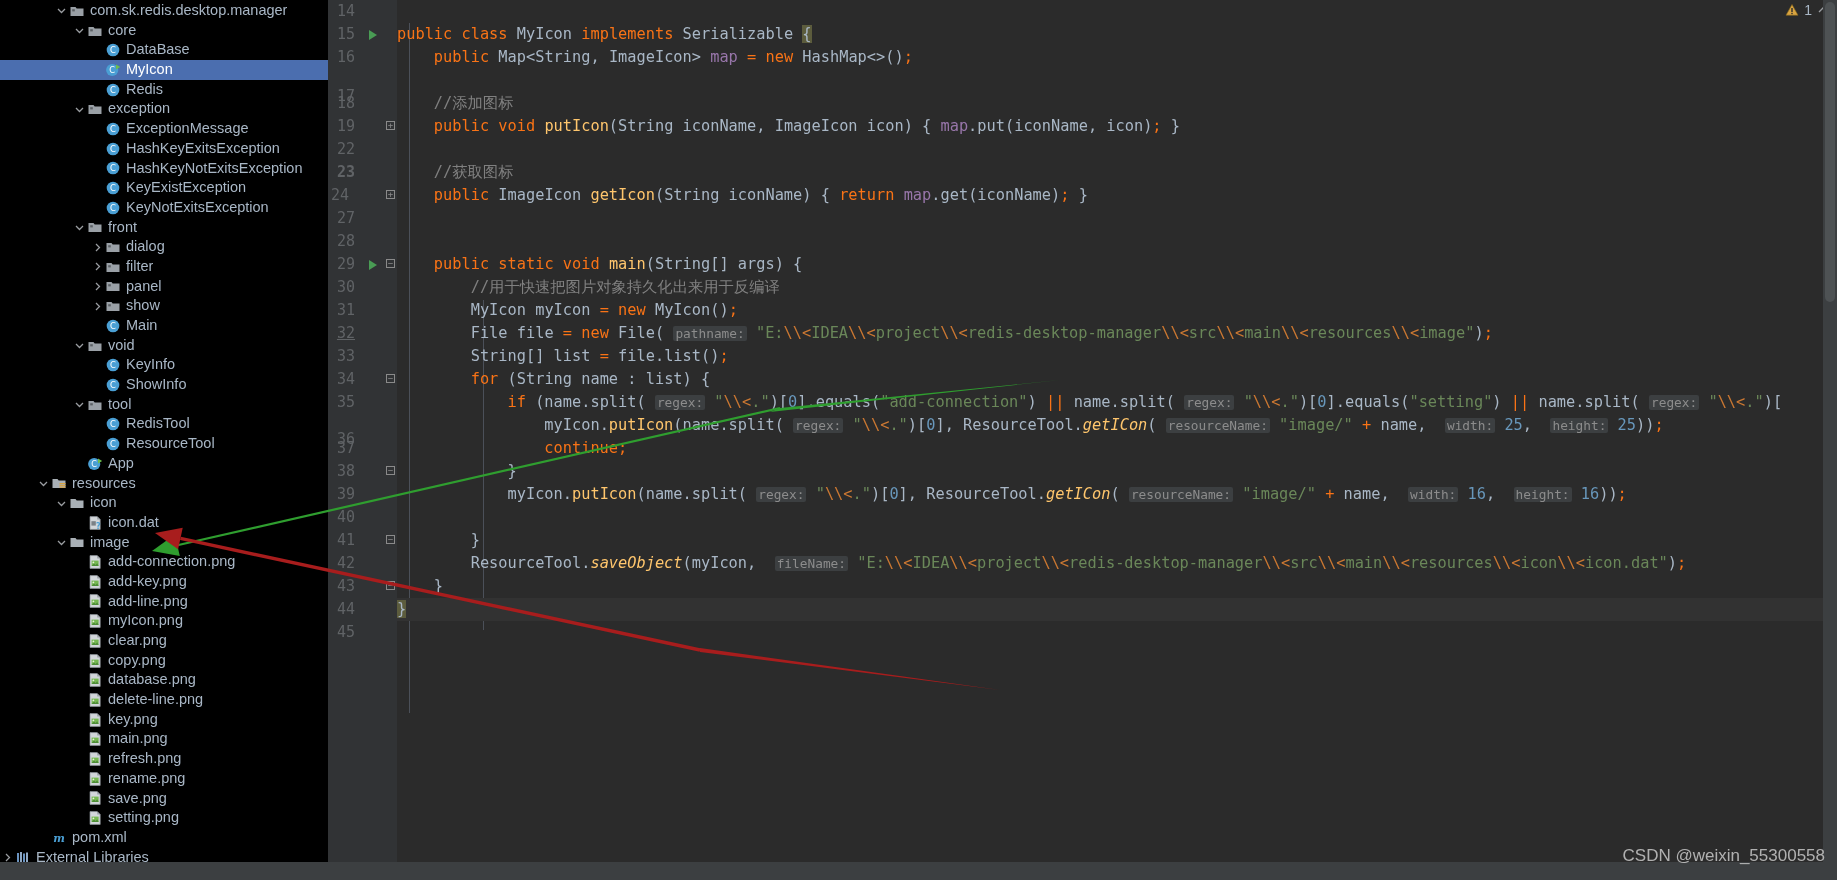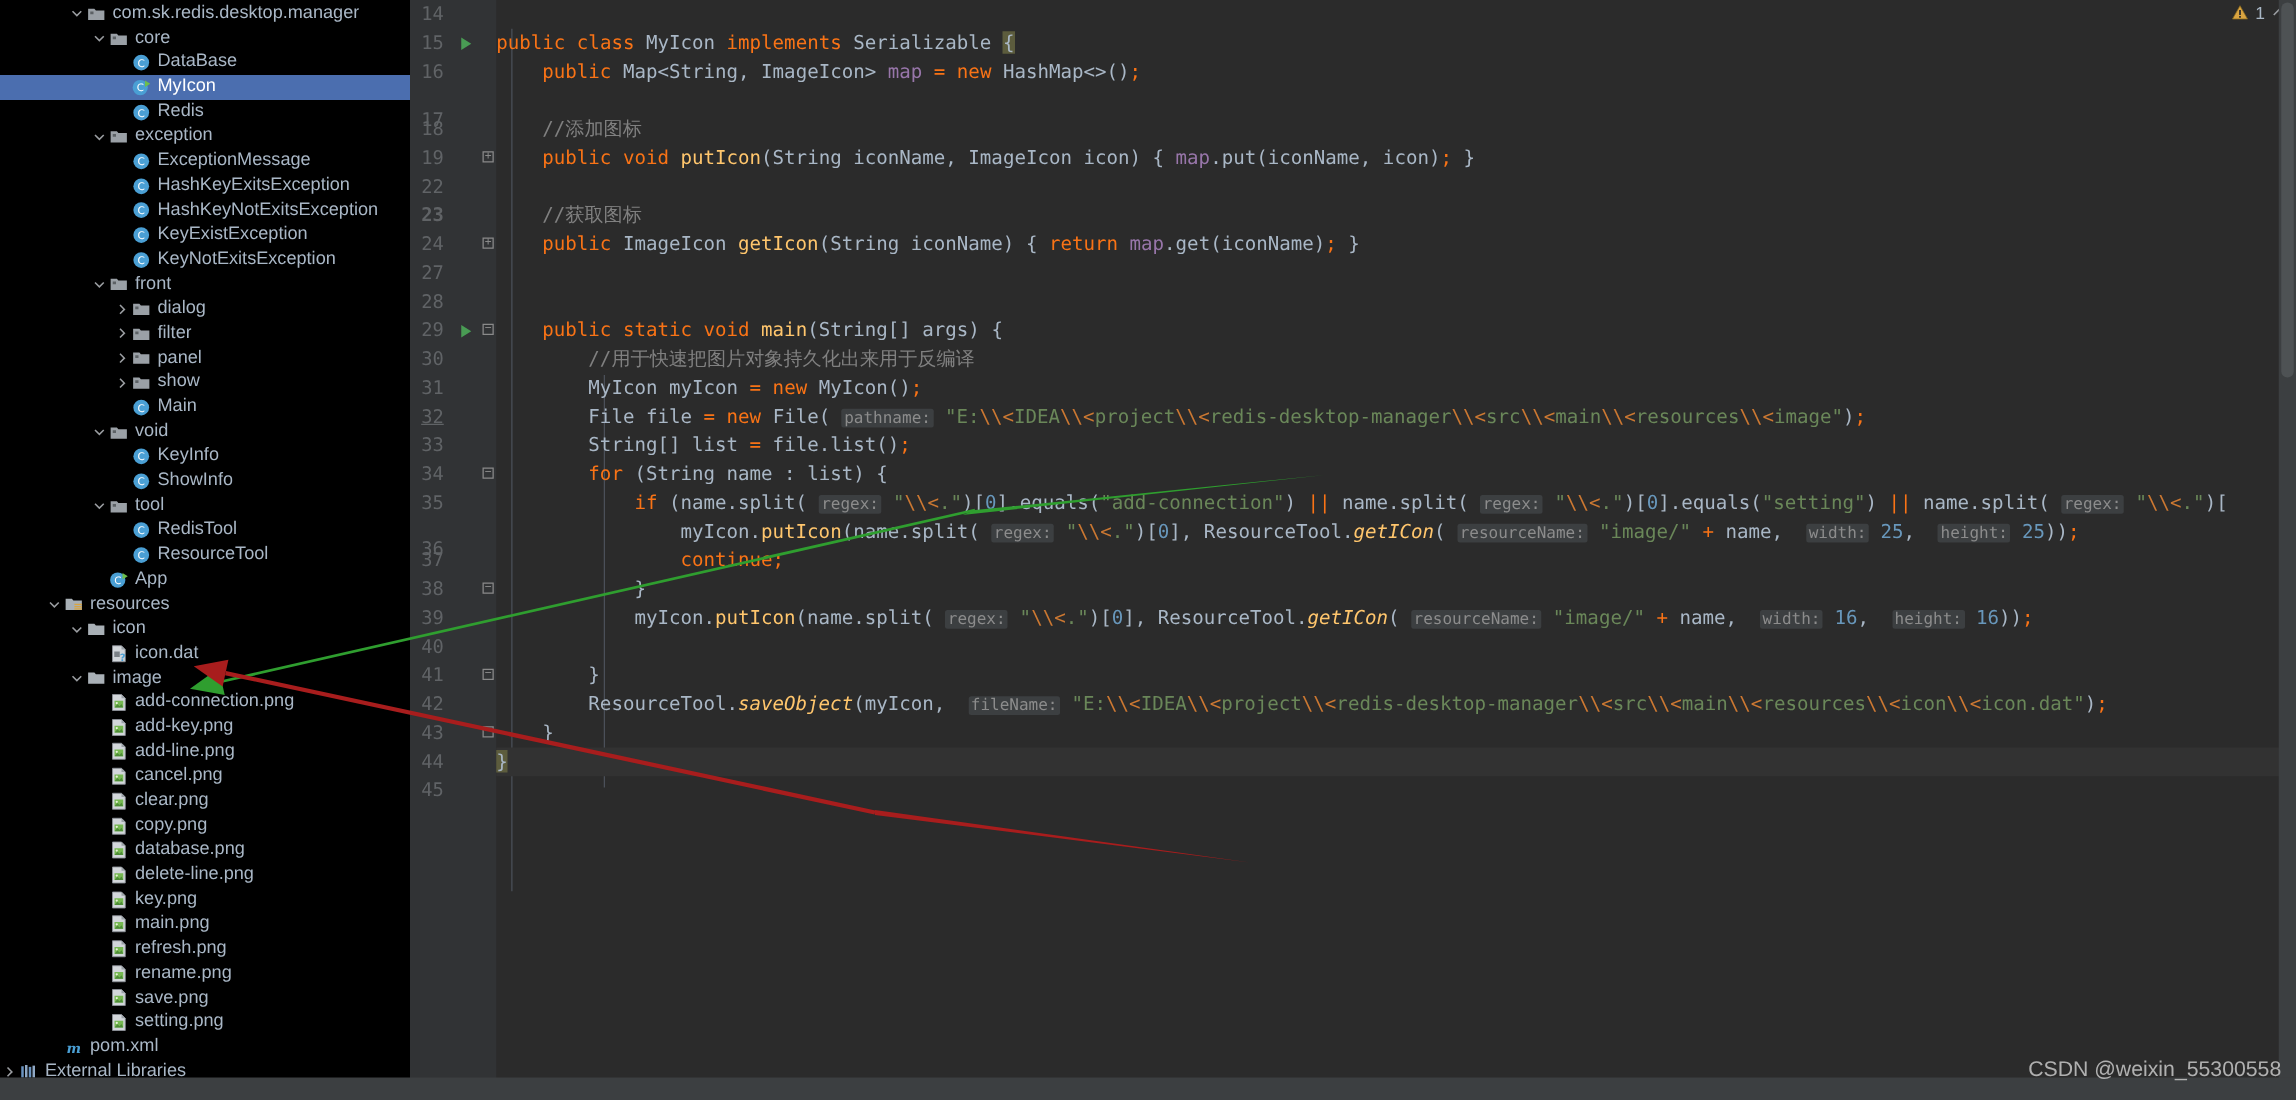--- a/index.html
+++ b/index.html
@@ -551,21 +551,21 @@
         <span class="twist empty"></span>
         <span class="tico">
           <svg width="16" height="16" viewBox="0 0 16 16">
             <path d="M3 1.6 h7.2 l3 3 v9.8 h-10.2 z" fill="#d2d6da" stroke="#8b9097" stroke-width="0.7"></path>
             <path d="M10.2 1.6 v3 h3" fill="#9aa0a6"></path>
             <rect x="4.6" y="6.6" width="7" height="5.4" fill="#76b852"></rect>
             <circle cx="6.4" cy="8.4" r="0.9" fill="#e7f3d9"></circle>
             <path d="M4.6 12 l2.4-2.6 1.6 1.6 1.6-1.8 1.4 2.8 z" fill="#4d8c36"></path>
           </svg>
         </span>
-        <span class="tlabel">cancel.png</span>
+        <span class="tlabel">myIcon.png</span>
       </div>
       <div class="trow">
         <span style="flex: 0 0 72px; width: 72px;"></span>
         <span class="twist empty"></span>
         <span class="tico">
           <svg width="16" height="16" viewBox="0 0 16 16">
             <path d="M3 1.6 h7.2 l3 3 v9.8 h-10.2 z" fill="#d2d6da" stroke="#8b9097" stroke-width="0.7"></path>
             <path d="M10.2 1.6 v3 h3" fill="#9aa0a6"></path>
             <rect x="4.6" y="6.6" width="7" height="5.4" fill="#76b852"></rect>
             <circle cx="6.4" cy="8.4" r="0.9" fill="#e7f3d9"></circle>
@@ -734,21 +734,21 @@
         <div class="lnum" style="top: 0px;">14</div>
         <div class="lnum" style="top: 23px;">15</div>
         <div class="runArrow" style="top: 30px;"></div>
         <div class="lnum" style="top: 46px;">16</div>
         <div class="lnum" style="top: 85px;">17</div>
         <div class="lnum" style="top: 92px;">18</div>
         <div class="lnum" style="top: 115px;">19</div>
         <div class="foldPlus" style="top: 121px;">+</div>
         <div class="lnum" style="top: 138px;">22</div>
         <div class="lnum" style="top: 161px; font-weight: bold;">23</div>
-        <div class="lnum" style="top: 184px;">24</div>
+        <div class="lnum" style="top: 184px; text-align: center;">24</div>
         <div class="foldPlus" style="top: 190px;">+</div>
         <div class="lnum" style="top: 207px;">27</div>
         <div class="lnum" style="top: 230px;">28</div>
         <div class="lnum" style="top: 253px;">29</div>
         <div class="runArrow" style="top: 260px;"></div>
         <div class="foldMinus" style="top: 259px;">−</div>
         <div class="lnum" style="top: 276px;">30</div>
         <div class="lnum" style="top: 299px;">31</div>
         <div class="lnum" style="top: 322px; text-decoration: underline;">32</div>
         <div class="lnum" style="top: 345px;">33</div>

